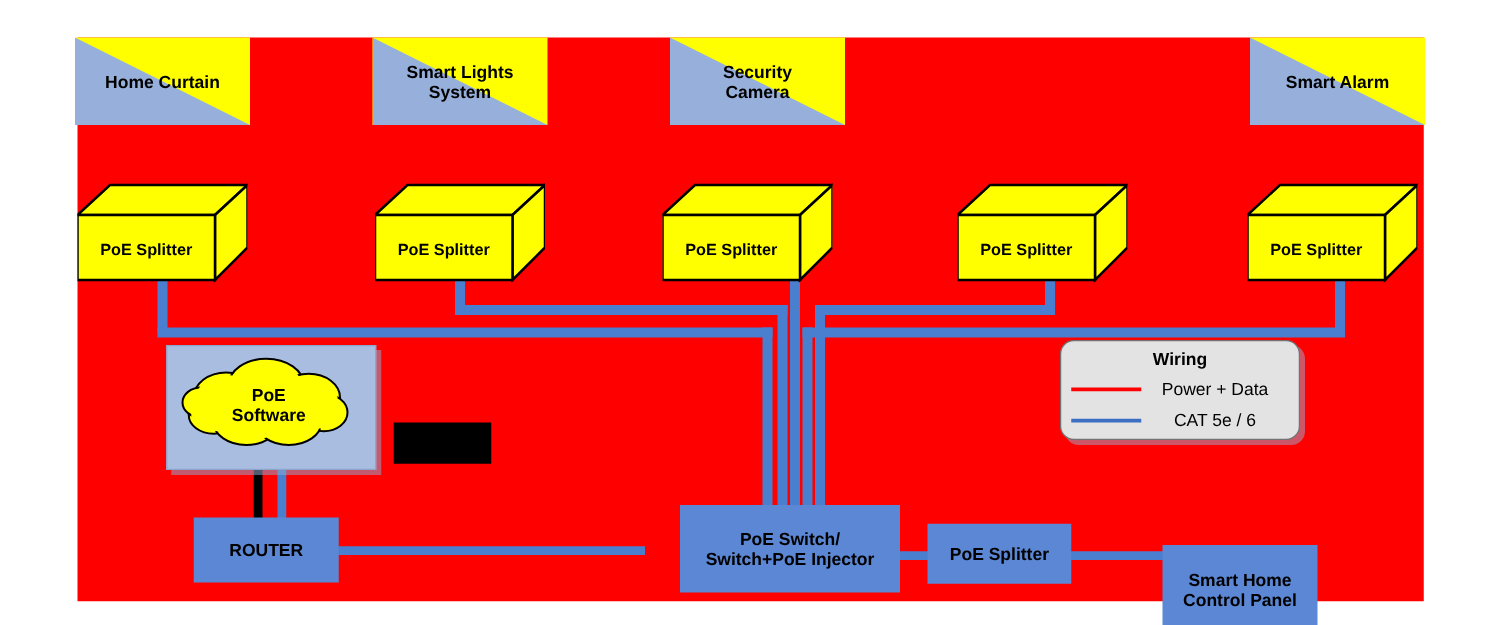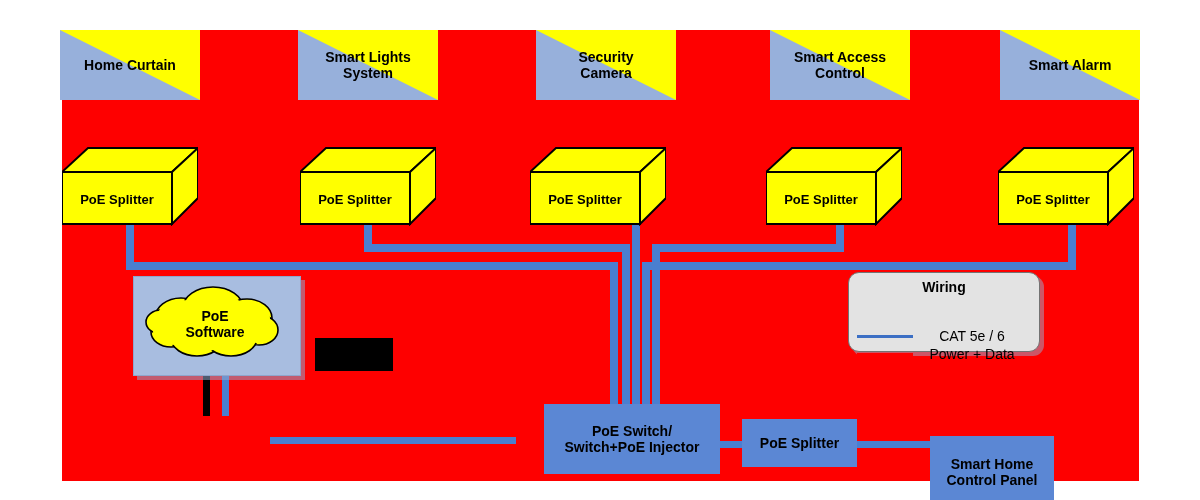--- a/index.html
+++ b/index.html
@@ -249,25 +249,20 @@
   </div>
   <div class="device-tile" style="left:298px; top:30px;">
     <div class="tri"></div>
     <div class="tile-label">Smart Lights
 System</div>
   </div>
   <div class="device-tile" style="left:536px; top:30px;">
     <div class="tri"></div>
     <div class="tile-label">Security
 Camera</div>
-  </div>
-  <div class="device-tile" style="left:770px; top:30px;">
-    <div class="tri"></div>
-    <div class="tile-label">Smart Access
-Control</div>
   </div>
   <div class="device-tile" style="left:1000px; top:30px;">
     <div class="tri"></div>
     <div class="tile-label">Smart Alarm</div>
   </div>
 
   <div class="iso-box" style="left:62px; top:146px;">
     <svg width="136" height="80" viewBox="0 0 136 80">
       <polygon points="0,26 26,2 136,2 110,26" fill="#ffff00" stroke="#000" stroke-width="2"></polygon>
       <polygon points="110,26 136,2 136,52 110,78" fill="#ffff00" stroke="#000" stroke-width="2"></polygon>
@@ -341,30 +336,31 @@
   </div>
   <div class="cloud-label">PoE
 Software</div>
 
   <div class="redaction" style="left:315px; top:338px; width:78px; height:33px;"></div>
   <div class="redaction-tail" style="left:360px; top:353px;">er</div>
 
   <div class="legend-shadow"></div>
   <div class="legend">
     <div class="legend-title">Wiring</div>
-    <div class="legend-row" style="top:27px;margin-top:43px;">
+    <div class="legend-row" style="top:27px;">
       <div class="legend-swatch" style="background:#fe0000;"></div>
       <div class="legend-text">Power + Data</div>
     </div>
     <div class="legend-row" style="top:52px;">
       <div class="legend-swatch" style="background:#3c6fc4;"></div>
       <div class="legend-text">CAT 5e / 6</div>
     </div>
   </div>
 
+  <div class="blue-box" style="left:155px; top:414px; width:116px; height:52px;">ROUTER</div>
 
   <div class="blue-box" style="left:515px; top:404px; width:176px; height:70px;margin-left:29px;">PoE Switch/
 Switch+PoE Injector</div>
 
   <div class="blue-box" style="left:742px; top:419px; width:115px; height:48px;">PoE Splitter</div>
 
   <div class="blue-box" style="left:930px; top:436px; width:124px; height:72px;">Smart Home
 Control Panel</div>
 
 </div>

